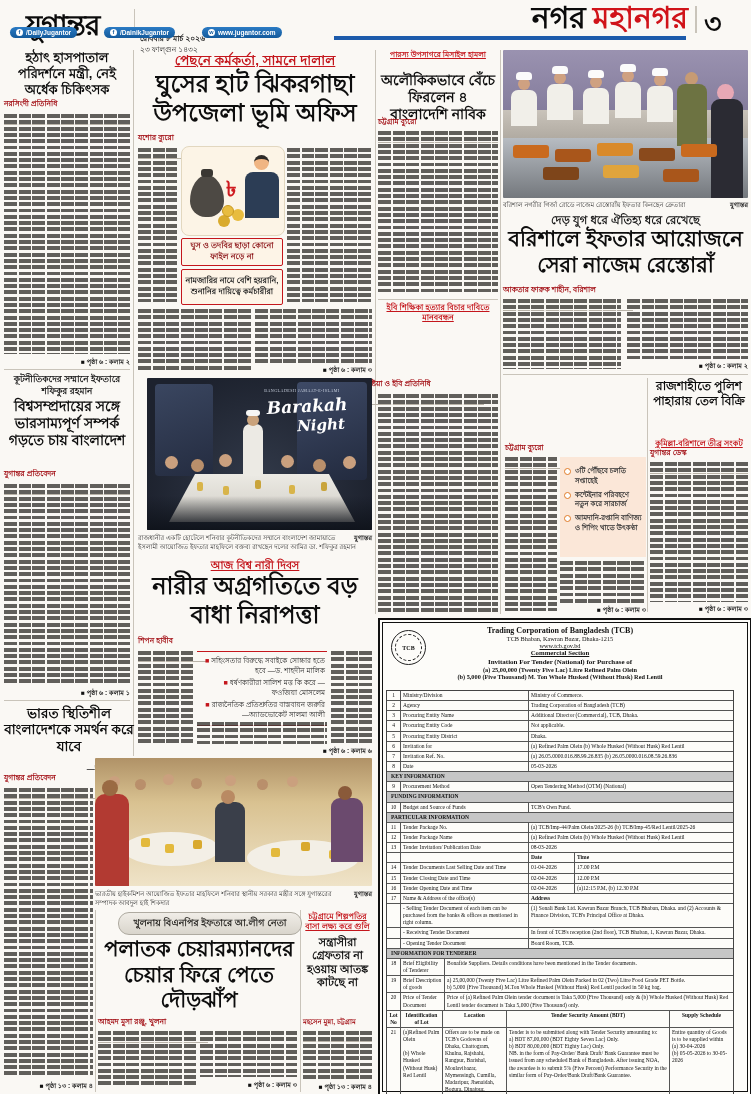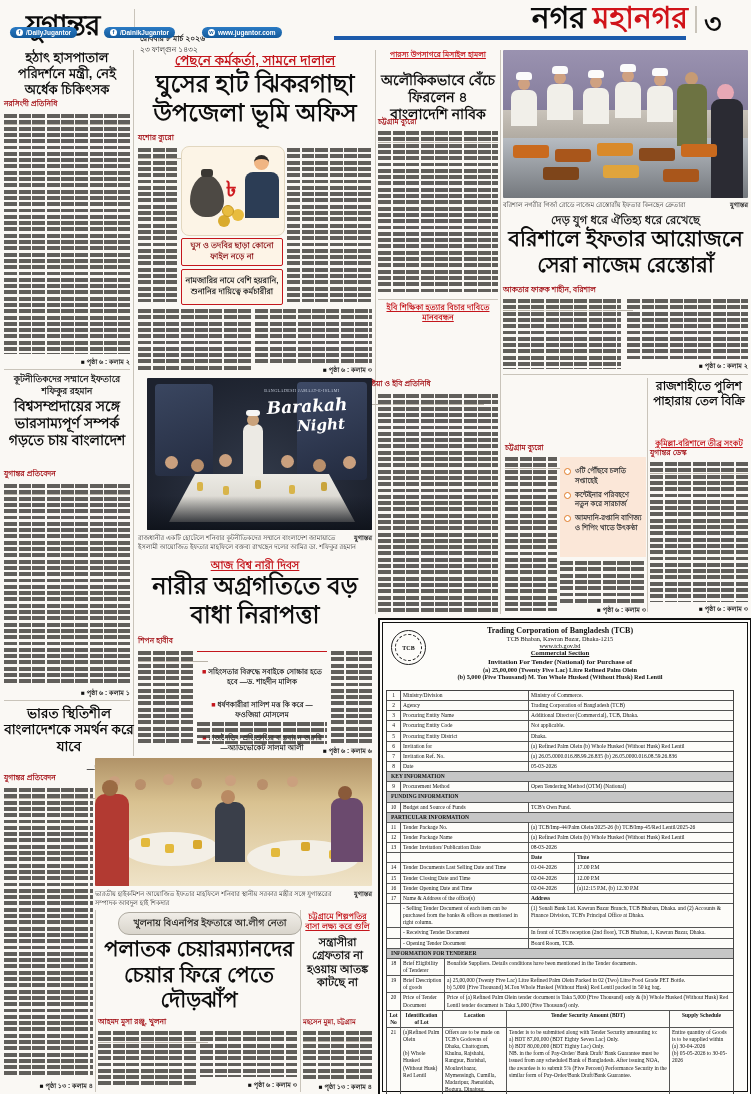--- a/index.html
+++ b/index.html
@@ -32,21 +32,21 @@
   .secred{font-size:30px;font-weight:700;color:#d01319;}
   .pageno{font-size:27px;font-weight:700;color:#0b0b0b;}
   .blueline{background:#1d5bab;}
   
   .rqbox{background:#fdf4e7;border:1.5px solid #c4161c;border-radius:2px;
          font-weight:700;text-align:center;display:flex;align-items:center;justify-content:center;
          padding:2px 3px;box-sizing:border-box;line-height:1.35;}
   .illus{background:#fcf4e6;border:1px solid #e2d7bf;border-radius:8px;}
   
   .pqbox{border-top:1.5px solid #c4161c;border-bottom:1.5px solid #c4161c;padding:3px 2px;box-sizing:border-box;}
-  .pq-item{font-weight:700;font-size:7.2px;line-height:1.45;color:#222;text-align:center;margin:12px 0;}
+  .pq-item{font-weight:400;font-size:7.2px;line-height:1.45;color:#222;text-align:right;margin:1px 0;}
   .pq-item::before{content:"■ ";color:#c4161c;}
   
   .hbbox{background:#fbe7d8;padding:5px 4px;box-sizing:border-box;}
   .hb-item{font-weight:700;font-size:7px;line-height:1.4;color:#333;margin:4px 0;display:flex;gap:4px;}
   .hb-item::before{content:"";width:5px;height:5px;border:1.5px solid #e07b28;border-radius:50%;
                    background:#fff;flex:none;margin-top:2px;}
   .bubble{background:linear-gradient(#f0ede7,#d9d5cc);border:1px solid #aeaaa0;border-radius:11px;
           display:flex;align-items:center;justify-content:center;font-weight:700;font-size:9.5px;color:#2d2b27;}
   
   .photo{overflow:hidden;border-radius:1px;}

